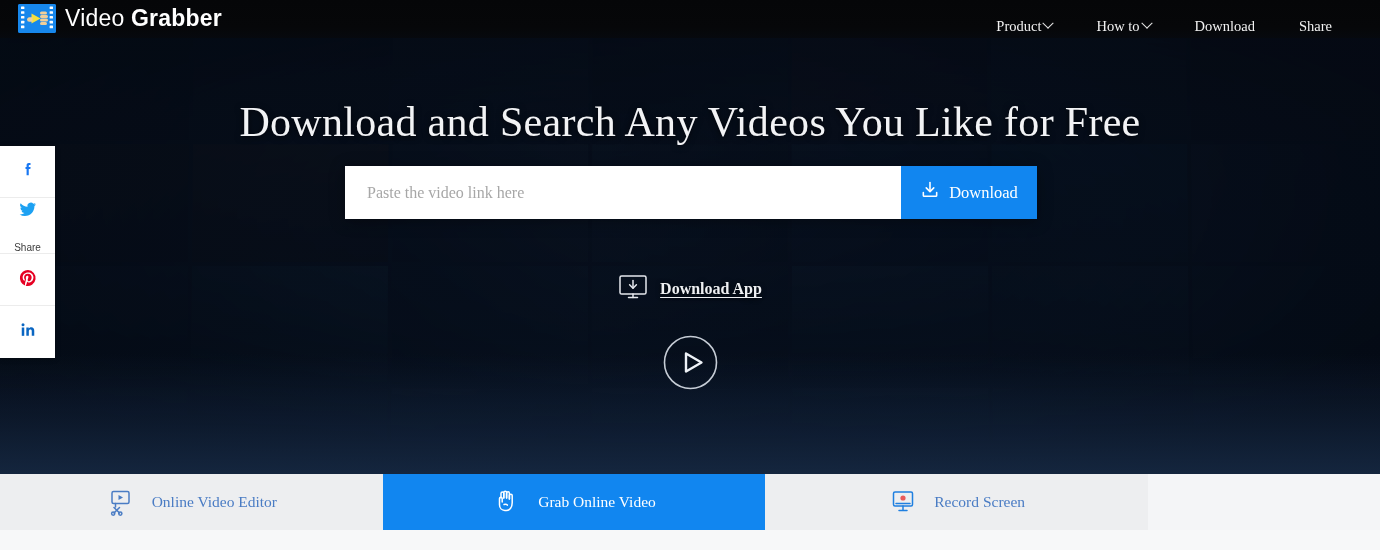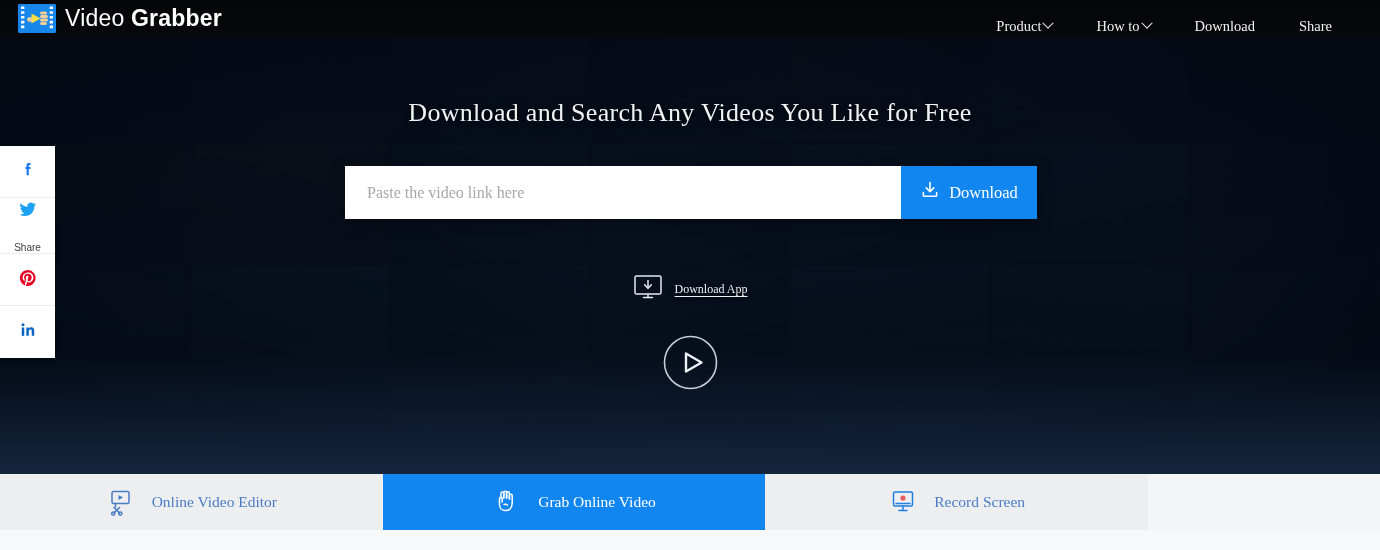--- a/index.html
+++ b/index.html
@@ -85,21 +85,21 @@
     display: inline-block; width: 8px; height: 8px;
     border-right: 1.4px solid #e6e6e6; border-bottom: 1.4px solid #e6e6e6;
     transform: rotate(45deg) translate(-2px,-2px);
   }
 
   
   .hero-inner { position: absolute; inset: 0; z-index: 10; }
   .headline {
     position: absolute; left: 0; top: 98px; width: 100%;
     text-align: center;
-    font-size: 26px; color: #f2f3f5; font-weight: 400;
+    font-size: 42px; color: #f2f3f5; font-weight: 400;
     letter-spacing: .3px;
     text-shadow: 0 1px 6px rgba(0,0,0,.75);
   }
 
   .searchbar {
     position: absolute; left: 345px; top: 166px;
     width: 692px; height: 53px;
     display: flex; box-shadow: 0 2px 14px rgba(0,0,0,.35);
   }
   .search-input {
@@ -116,23 +116,24 @@
     font-family: "Liberation Serif", serif;
     font-size: 16.5px; cursor: pointer;
   }
 
   .dl-app {
     position: absolute; left: 0; top: 274px; width: 100%;
     display: flex; align-items: center; justify-content: center; gap: 12px;
     cursor: pointer;
   }
   .dl-app-label {
-    color: #eef0f3; font-size: 12px;
+    color: #eef0f3; font-size: 16px;
     text-decoration: underline; text-underline-offset: 3px;
     text-shadow: 0 1px 5px rgba(0,0,0,.7);
+    font-weight: bold;
   }
 
   .play-btn {
     position: absolute; left: 663px; top: 335px;
     width: 55px; height: 55px; cursor: pointer;
   }
 
   
   .social {
     position: absolute; left: 0; top: 146px; width: 55px;

